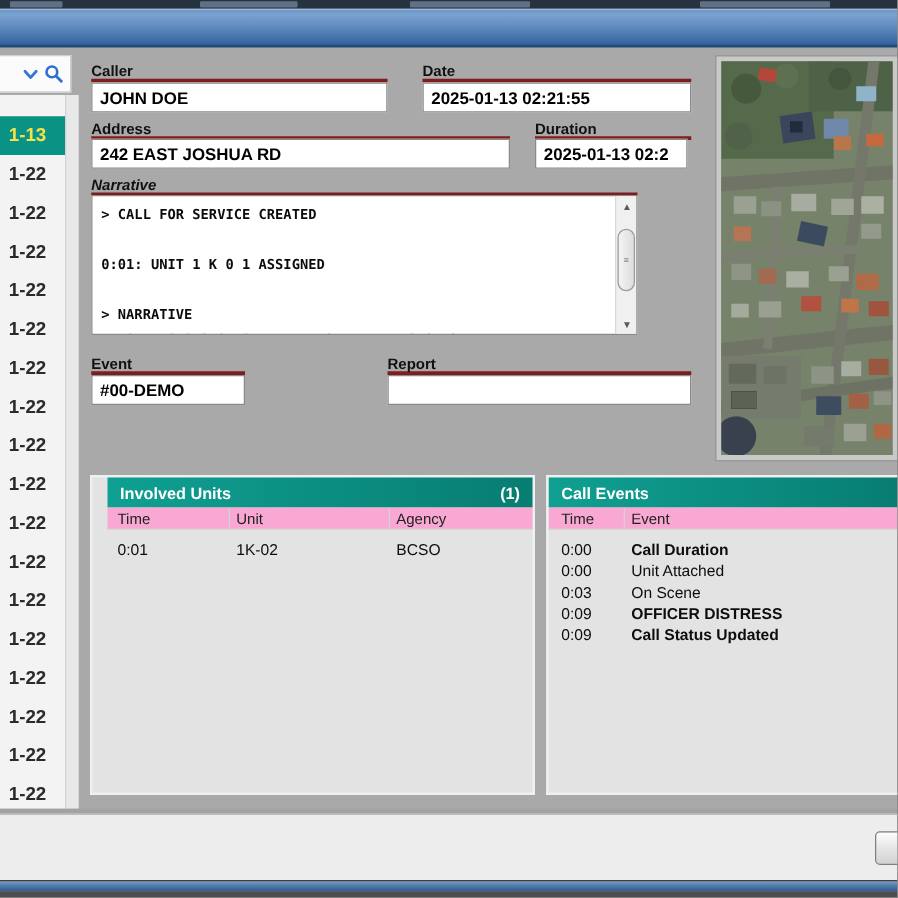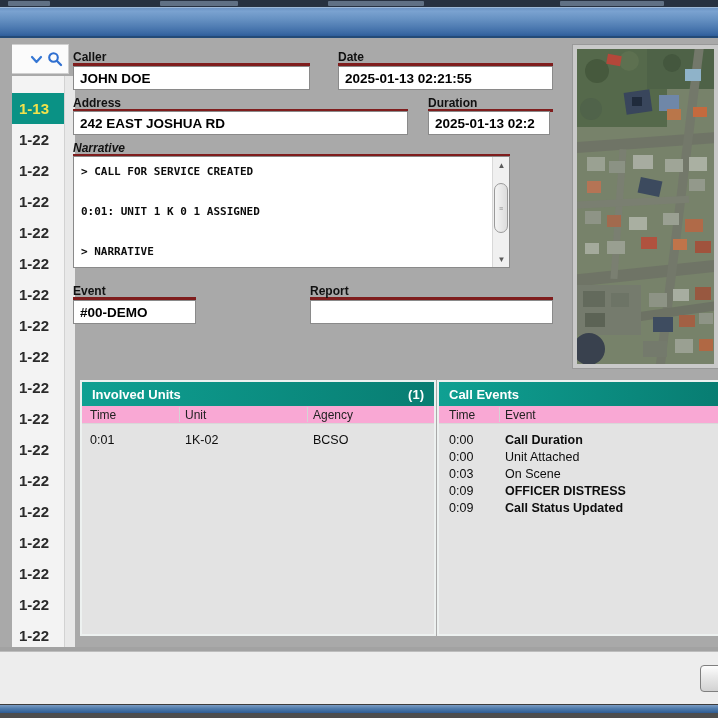--- a/index.html
+++ b/index.html
@@ -12,21 +12,21 @@
   }
   
   .top-menu-strip { position:absolute; left:0; top:0; width:718px; height:7px; background:#273241; overflow:hidden; }
   .menu-smudge { position:absolute; top:1px; height:5px; background:#8fa6bd; opacity:.55; border-radius:1px; }
   .titlebar {
     position:absolute; left:0; top:7px; width:718px; height:31px;
     background:linear-gradient(180deg,#6e96c6 0%,#7aa2d0 12%,#6691c2 40%,#4d7ab1 70%,#3a69a4 90%,#2e5d9a 100%);
     border-top:1px solid #9db9d8; border-bottom:2px solid #234a77;
   }
   
-  .sidebar { position:absolute; left:12px; top:42px; width:63px; height:605px; }
+  .sidebar { position:absolute; left:0; top:42px; width:63px; height:605px; }
   .side-search {
     position:absolute; left:0; top:2px; width:57px; height:30px;
     background:#fbfbfb; border:1px solid #cfcfcf; border-left:none;
     display:flex; align-items:center; justify-content:flex-end; gap:4px; padding-right:5px;
   }
   .side-search svg { display:block; }
   .side-scroll {
     position:absolute; left:52px; top:34px; width:11px; height:571px;
     background:#e8e8e8; border-left:1px solid #d2d2d2;
   }
@@ -71,21 +71,21 @@
     display:flex; align-items:center; justify-content:center; font-size:7px; color:#8a8a8a; letter-spacing:0;
   }
   
   .map-frame {
     position:absolute; left:573px; top:45px; width:145px; height:323px;
     border:4px solid #c9c9c9; outline:1px solid #999; background:#6a7a5e; overflow:hidden;
   }
   .map-frame svg { display:block; }
   
   .panel { position:absolute; top:380px; height:256px; border:2px solid #edf1f0; background:#e3e3e3; }
-  .panel-iu { left:80px; width:356px; }
+  .panel-iu { left:72px; width:356px;padding-left:12px; }
   .panel-ce { left:437px; width:281px; border-right:none; }
   .panel-header {
     height:24px; background:linear-gradient(90deg,#0fa092,#087d72);
     color:#fff; font-size:13px; font-weight:bold;
     display:flex; align-items:center; padding:0 10px;
   }
   .panel-header .count { margin-left:auto; }
   .colhead { height:18px; background:#f9a8d4; position:relative; border-bottom:1px solid #d8d8d8; }
   .colhead span { position:absolute; top:2px; font-size:12px; color:#222; }
   .colhead .vsep { position:absolute; top:1px; bottom:1px; width:1px; background:#d4d4d4; }

